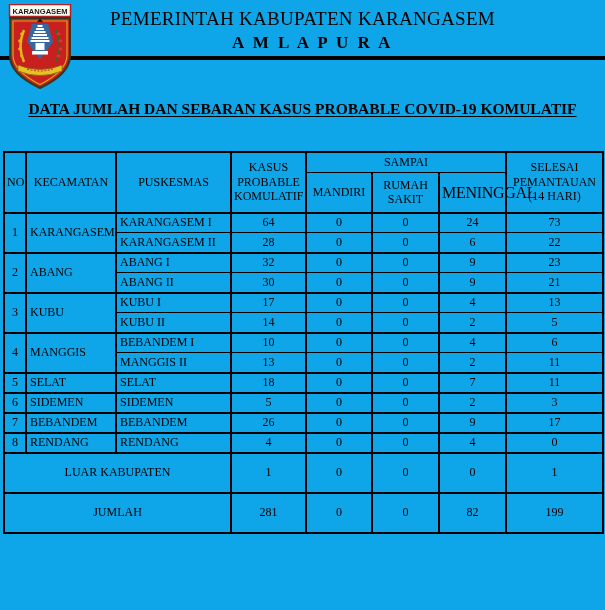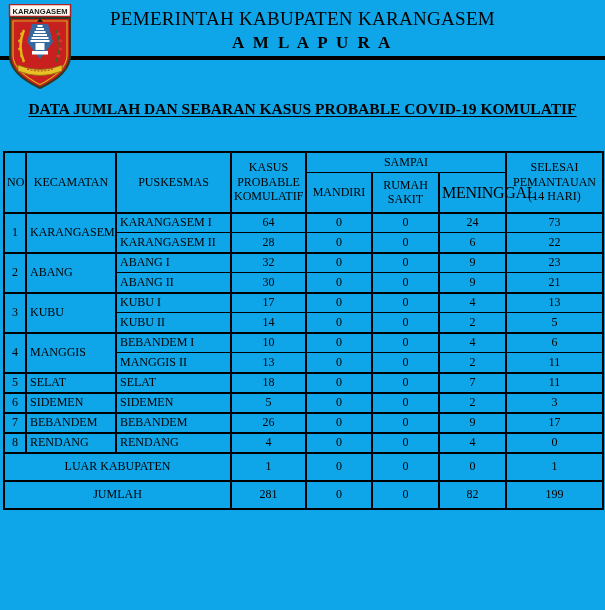--- a/index.html
+++ b/index.html
@@ -22,21 +22,21 @@
 
   
   table.data { border-collapse:collapse; table-layout:fixed; width:599px; margin:31px 0 0 3px;
                font-size:12px; border:2px solid #000; }
   .data th, .data td { border:1px solid #000; border-left-width:2px; border-right-width:2px;
                        padding:0 2px; text-align:center; vertical-align:middle; font-weight:normal; }
   .data thead th { line-height:1.2; }
   .data tr.h1 { height:21px; }
   .data tr.h2 { height:40px; }
   .data tbody tr { height:20px; }
-  .data tr.ft { height:28px; }
+  .data tr.ft { height:40px; }
   .data tr.gs td { border-top-width:2px; }
   .data td.l { text-align:left; padding-left:3px; }
   .th-meninggal { font-size:16px; letter-spacing:-0.3px; }
 </style>
 </head>
 <body>
 
 <div class="page">
 
   <div class="letterhead">

